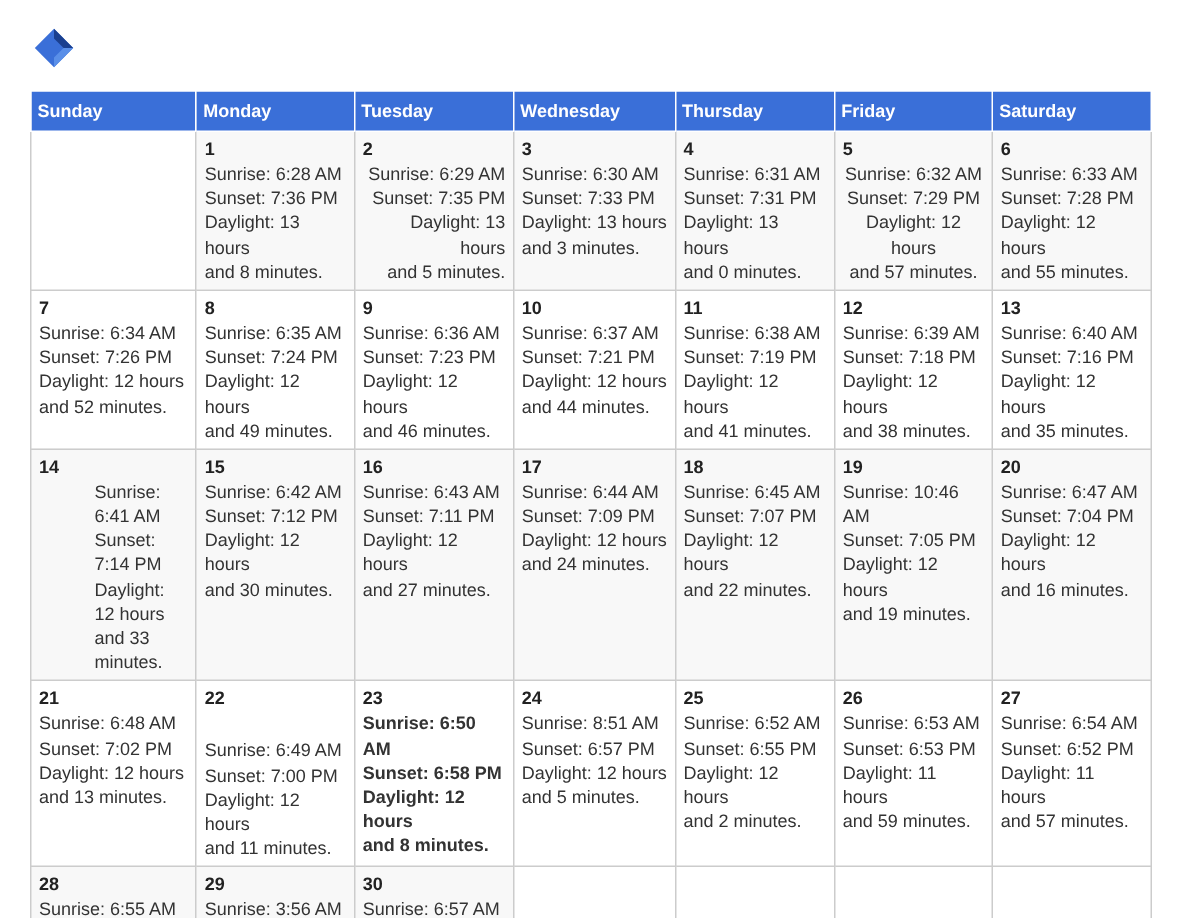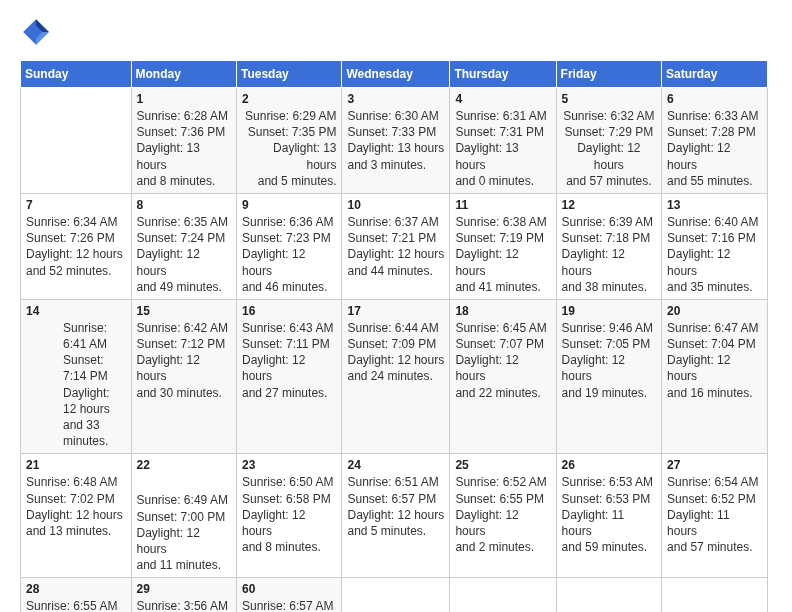--- a/index.html
+++ b/index.html
@@ -250,21 +250,21 @@
           </td>
           <td>
             <div class="day-num">18</div>
             <div class="day-info" style="white-space: pre-line;">Sunrise: 6:45 AM
 Sunset: 7:07 PM
 Daylight: 12 hours
 and 22 minutes.</div>
           </td>
           <td>
             <div class="day-num">19</div>
-            <div class="day-info" style="white-space: pre-line;">Sunrise: 9:46 AM
+            <div class="day-info" style="white-space: pre-line;">Sunrise: 10:46 AM
 Sunset: 7:05 PM
 Daylight: 12 hours
 and 19 minutes.</div>
           </td>
           <td>
             <div class="day-num">20</div>
             <div class="day-info" style="white-space: pre-line;">Sunrise: 6:47 AM
 Sunset: 7:04 PM
 Daylight: 12 hours
 and 16 minutes.</div>
@@ -280,28 +280,28 @@
           </td>
           <td>
             <div class="day-num">22</div>
             <div class="day-info" style="white-space: pre-line; margin-top: 20px;">Sunrise: 6:49 AM
 Sunset: 7:00 PM
 Daylight: 12 hours
 and 11 minutes.</div>
           </td>
           <td>
             <div class="day-num">23</div>
-            <div class="day-info" style="white-space: pre-line;">Sunrise: 6:50 AM
+            <div class="day-info" style="white-space: pre-line; font-weight: bold;">Sunrise: 6:50 AM
 Sunset: 6:58 PM
 Daylight: 12 hours
 and 8 minutes.</div>
           </td>
           <td>
             <div class="day-num">24</div>
-            <div class="day-info" style="white-space: pre-line;">Sunrise: 6:51 AM
+            <div class="day-info" style="white-space: pre-line;">Sunrise: 8:51 AM
 Sunset: 6:57 PM
 Daylight: 12 hours
 and 5 minutes.</div>
           </td>
           <td>
             <div class="day-num">25</div>
             <div class="day-info" style="white-space: pre-line;">Sunrise: 6:52 AM
 Sunset: 6:55 PM
 Daylight: 12 hours
 and 2 minutes.</div>
@@ -330,21 +330,21 @@
 and 54 minutes.</div>
           </td>
           <td>
             <div class="day-num">29</div>
             <div class="day-info" style="white-space: pre-line;">Sunrise: 3:56 AM
 Sunset: 6:48 PM
 Daylight: 11 hours
 and 51 minutes.</div>
           </td>
           <td>
-            <div class="day-num">60</div>
+            <div class="day-num">30</div>
             <div class="day-info" style="white-space: pre-line;">Sunrise: 6:57 AM
 Sunset: 6:46 PM
 Daylight: 11 hours
 and 48 minutes.</div>
           </td>
           <td class="empty-cell"></td>
           <td class="empty-cell"></td>
           <td class="empty-cell"></td>
           <td class="empty-cell"></td>
         </tr>

